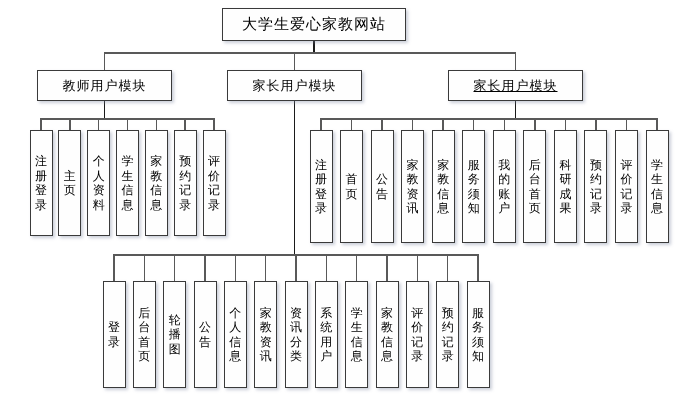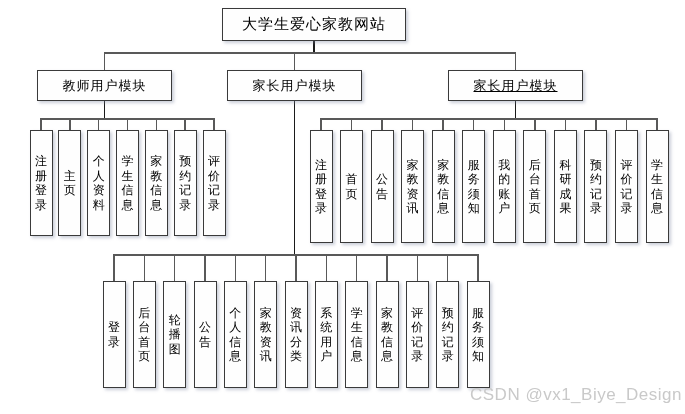--- a/index.html
+++ b/index.html
@@ -259,14 +259,13 @@
       <div class="cline" style="left: 411.886px; top: 119px; width: 1.5px; height: 11px; background: rgb(89, 89, 89);"></div>
       <div class="cline" style="left: 442.432px; top: 119px; width: 1.5px; height: 11px; background: rgb(89, 89, 89);"></div>
       <div class="cline" style="left: 472.977px; top: 119px; width: 1.5px; height: 11px; background: rgb(89, 89, 89);"></div>
       <div class="cline" style="left: 503.523px; top: 119px; width: 1.5px; height: 11px; background: rgb(89, 89, 89);"></div>
       <div class="cline" style="left: 534.068px; top: 119px; width: 1.5px; height: 11px; background: rgb(89, 89, 89);"></div>
       <div class="cline" style="left: 564.614px; top: 119px; width: 1.5px; height: 11px; background: rgb(89, 89, 89);"></div>
       <div class="cline" style="left: 595.159px; top: 119px; width: 1.5px; height: 11px; background: rgb(89, 89, 89);"></div>
       <div class="cline" style="left: 625.705px; top: 119px; width: 1.5px; height: 11px; background: rgb(89, 89, 89);"></div>
       <div class="cline" style="left: 656.25px; top: 119px; width: 1.5px; height: 11px; background: rgb(89, 89, 89);"></div>
     </div>
-  <div class="watermark">CSDN @vx1_Biye_Design</div>
 </div>
 
 </body></html>

